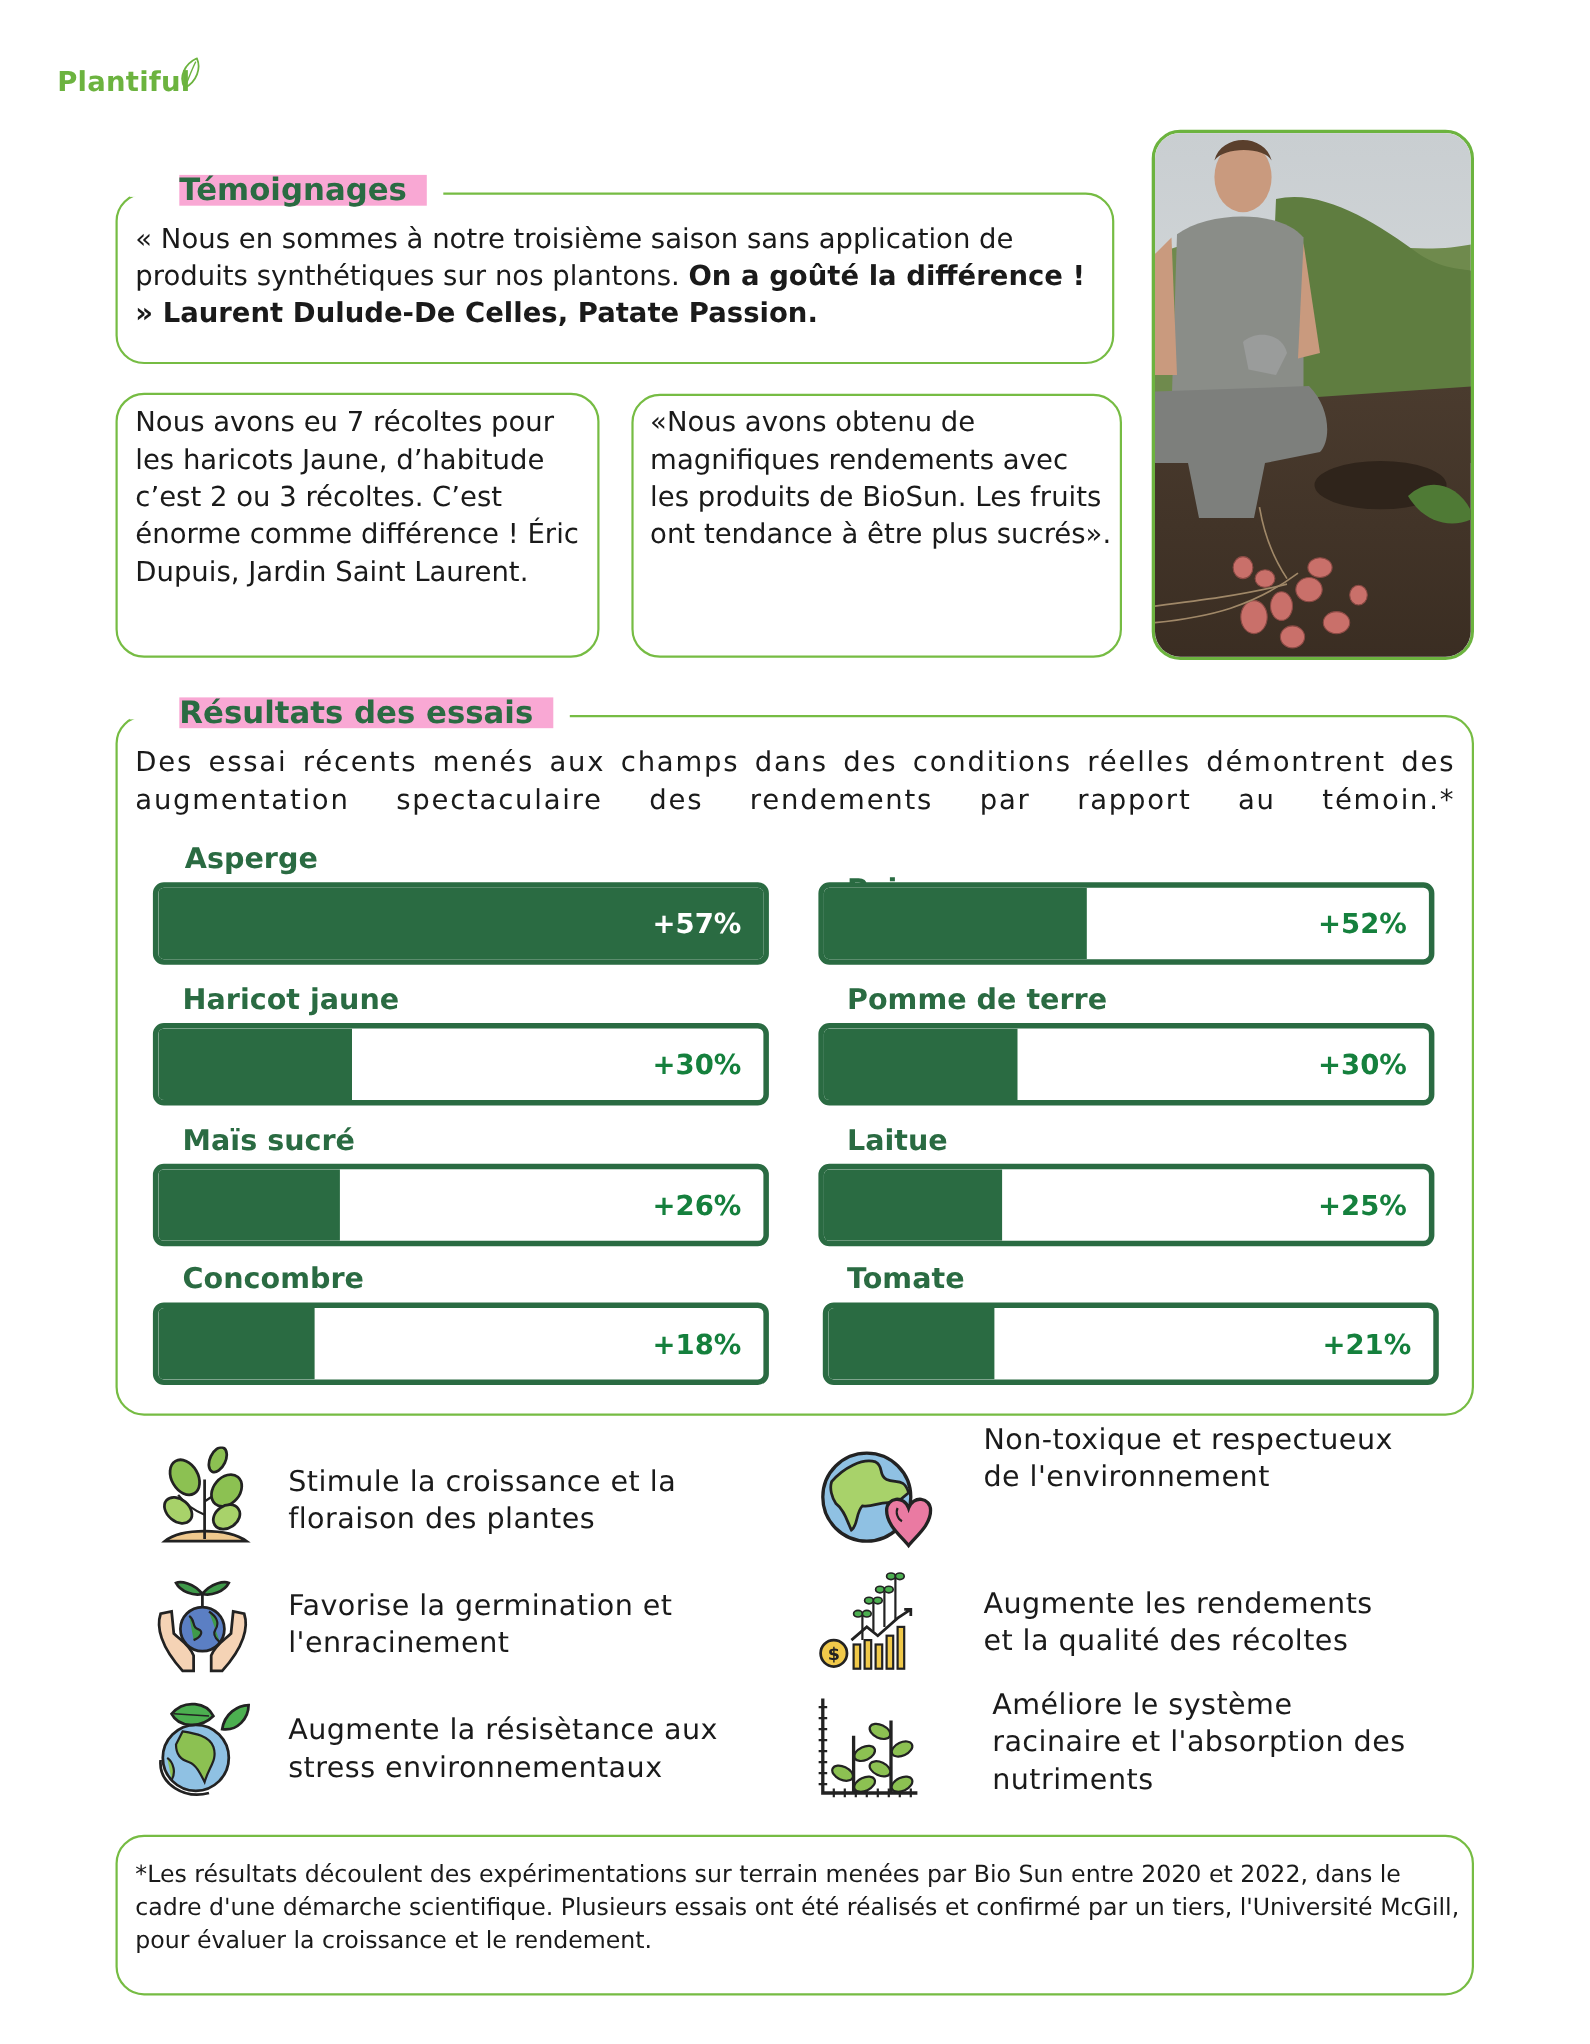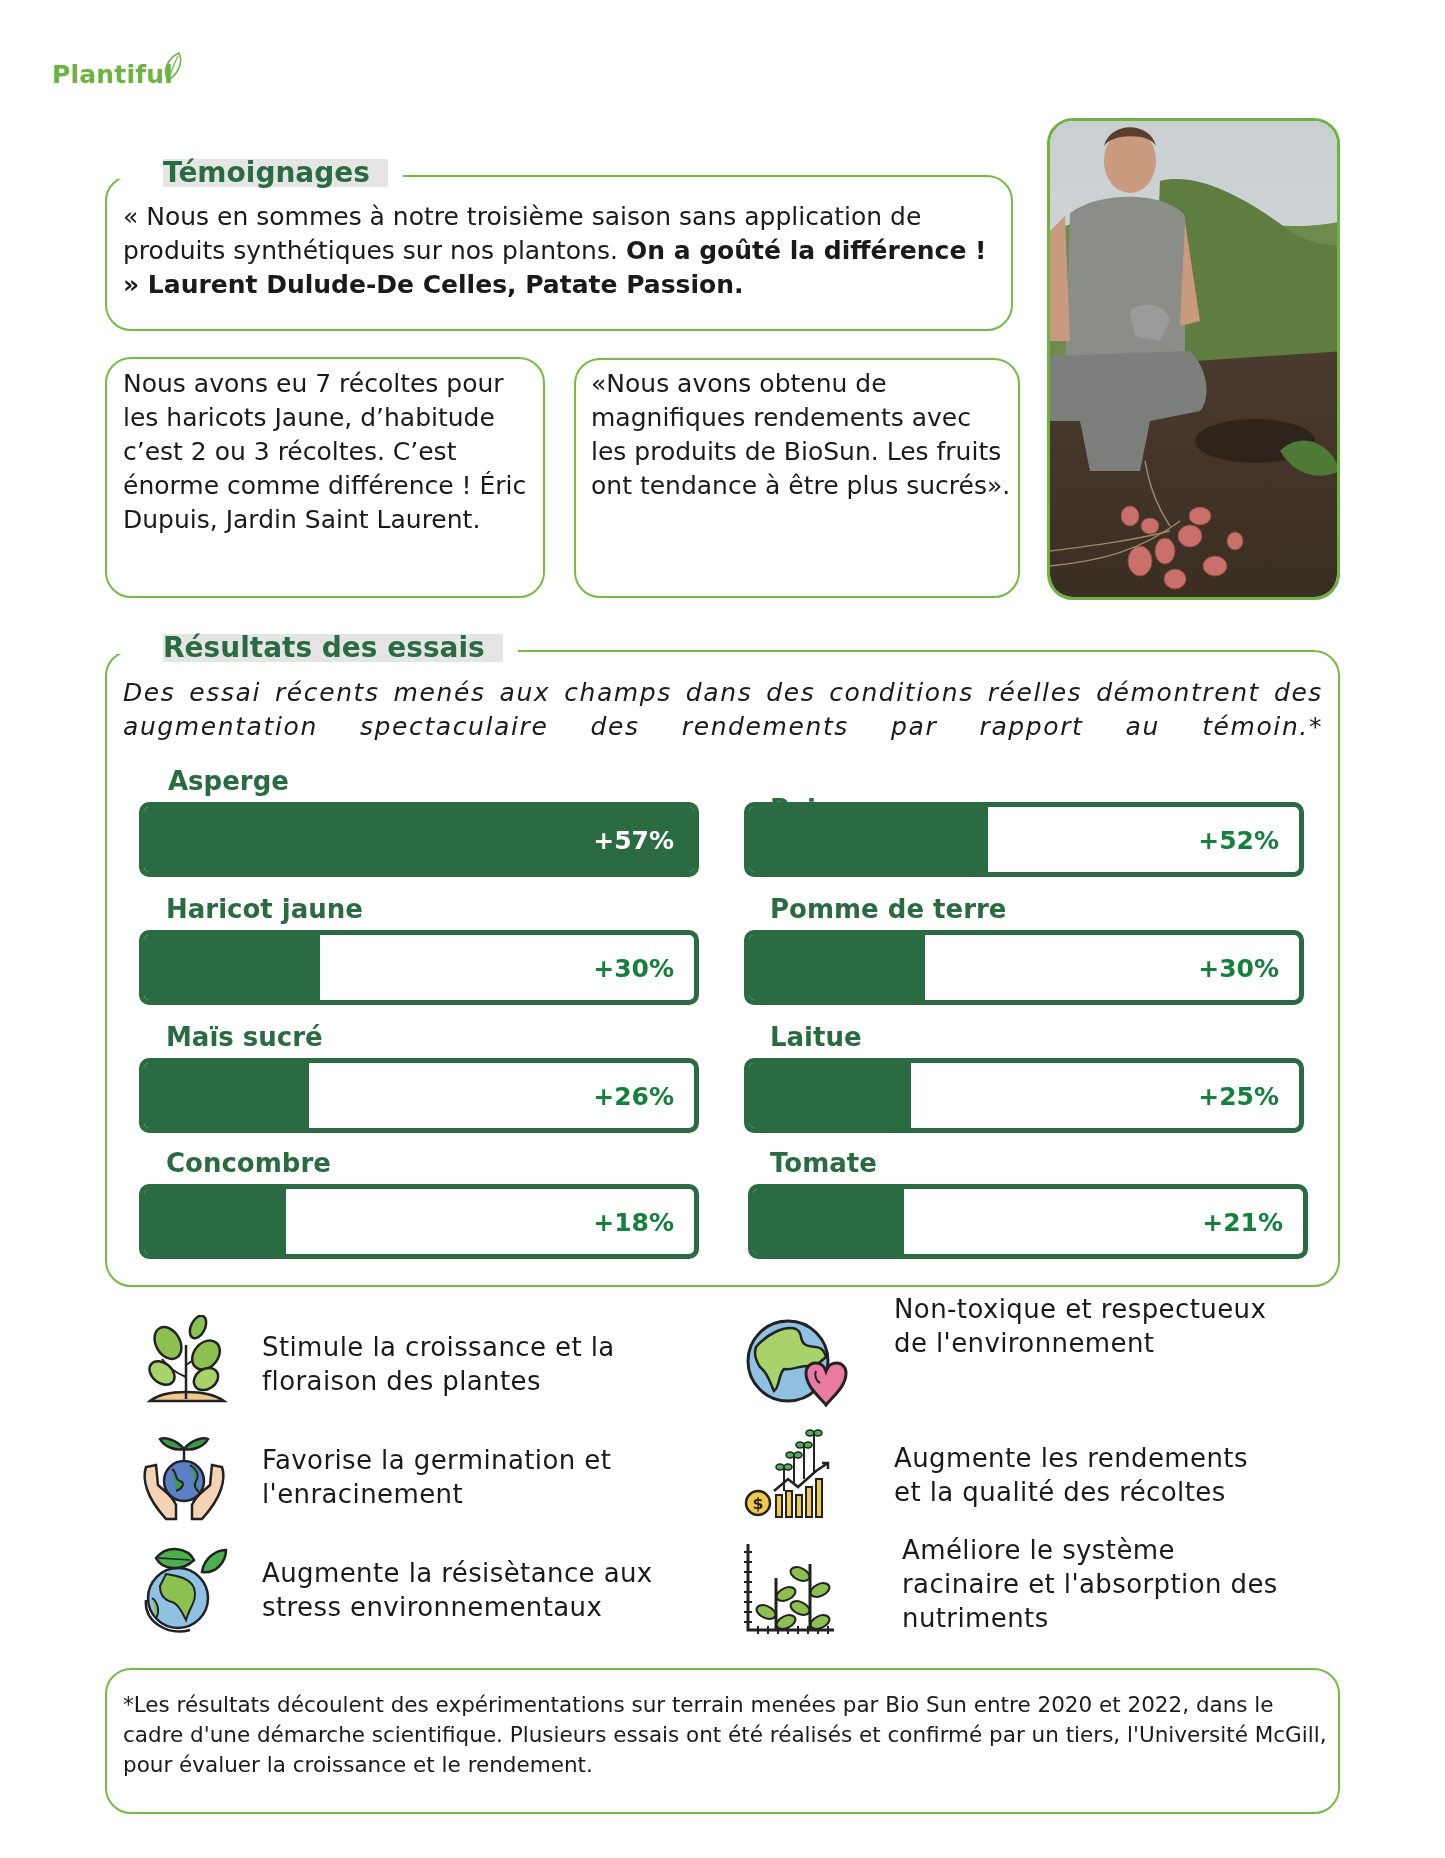--- a/index.html
+++ b/index.html
@@ -4,29 +4,29 @@
 <style>
   * { box-sizing: border-box; margin: 0; padding: 0; }
   html, body { width: 1445px; height: 1858px; background: #ffffff; overflow: hidden; }
   body { position: relative; font-family: "DejaVu Sans", sans-serif; color: #1a1a1a; }
 
   .logo { position: absolute; left: 52px; top: 62px; display: flex; align-items: flex-end; }
   .logo-text { font-family: "DejaVu Sans", sans-serif; font-weight: bold; font-size: 25px; color: #6cb33f; letter-spacing: 0.2px; line-height: 1; }
   .logo-leaf { position: absolute; left: 112px; top: -10px; width: 18px; height: 30px; }
 
   .box { position: absolute; border: 2.5px solid #76bc43; border-radius: 26px; background: #fff; }
-  .section-title { position: absolute; background: #e5e5e5; padding: 0 18px 0 0; font-weight: bold; color: #2a6b42; font-size: 28px; line-height: 1; white-space: nowrap; }
+  .section-title { position: absolute; background: #f9a8d4; padding: 0 18px 0 0; font-weight: bold; color: #2a6b42; font-size: 28px; line-height: 1; white-space: nowrap; }
   .title-gap { position: absolute; background: #fff; height: 8px; }
 
   .quote { position: absolute; font-size: 25px; line-height: 34px; color: #1a1a1a; }
   .quote b { font-weight: bold; }
 
   .photo { position: absolute; left: 1047px; top: 118px; width: 293px; height: 482px; border: 3px solid #6cb33f; border-radius: 26px; overflow: hidden; }
 
-  .intro { position: absolute; left: 123px; top: 676px; width: 1200px; font-size: 25px; line-height: 34px; text-align: justify; text-align-last: justify; letter-spacing: 1.6px; word-spacing: 4px; font-style: italic; }
+  .intro { position: absolute; left: 123px; top: 676px; width: 1200px; font-size: 25px; line-height: 34px; text-align: justify; text-align-last: justify; letter-spacing: 1.6px; word-spacing: 4px; }
 
   .bar-label { position: absolute; font-weight: bold; color: #2a6b42; font-size: 26px; line-height: 1; white-space: nowrap; }
   .bar { position: absolute; width: 560px; height: 75px; border: 5px solid #2a6b42; border-radius: 10px; background: #fff; overflow: hidden; }
   .bar-fill { position: absolute; left: 0; top: 0; bottom: 0; background: #2a6b42; }
   .bar-value { position: absolute; right: 20px; top: 50%; transform: translateY(-50%); font-weight: bold; font-size: 25px; color: #15803d; z-index: 2; }
   .bar-value.on-fill { color: #ffffff; }
 
   .feature-icon { position: absolute; width: 92px; height: 92px; }
   .feature-text { position: absolute; font-size: 26px; line-height: 34px; color: #1a1a1a; white-space: nowrap; letter-spacing: 0.4px; }
 

